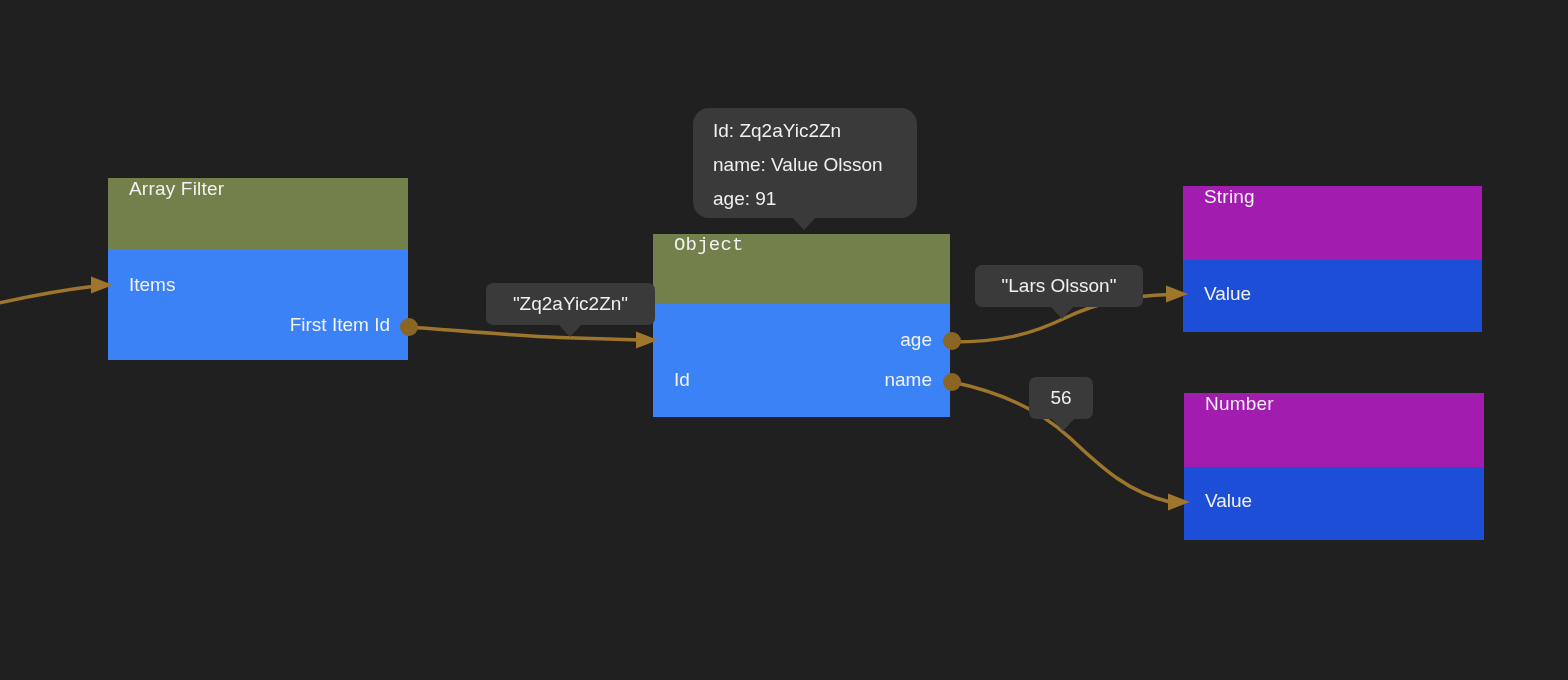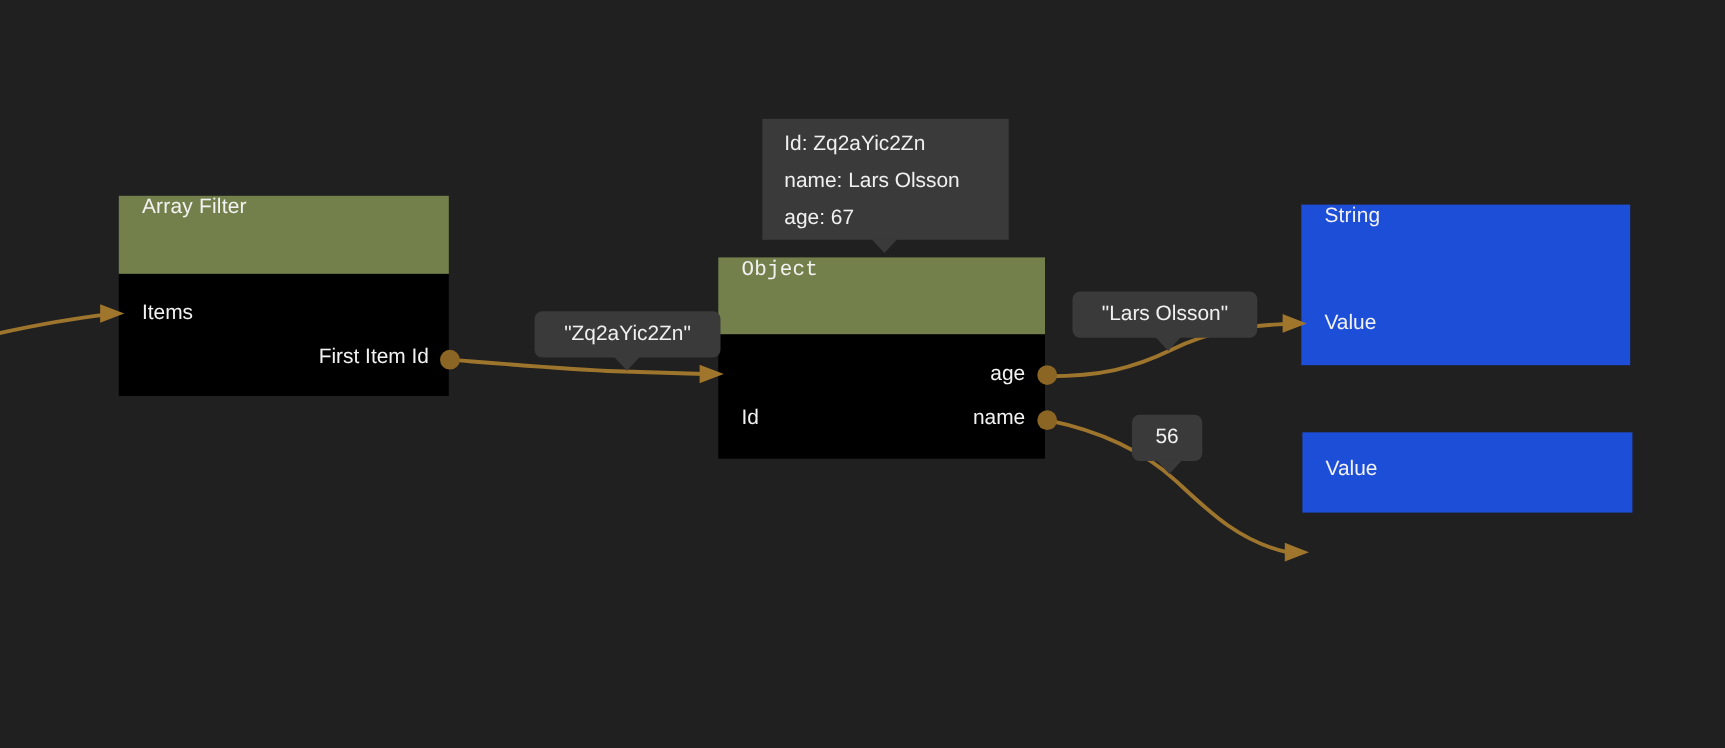--- a/index.html
+++ b/index.html
@@ -24,22 +24,22 @@
   }
   .node-header {
     display: flex;
     align-items: flex-start;
     padding: 0 21px;
     font-size: 19px;
     letter-spacing: 0.2px;
   }
   .node-body { position: relative; }
   .node.green .node-header { background: #73804b; }
-  .node.green .node-body   { background: #000000; }
-  .node.slate .node-header { background: #1d4ed8; }
+  .node.green .node-body   { background: #3b82f6; }
+  .node.slate .node-header { background: #a21caf; }
   .node.slate .node-body   { background: #1d4ed8; }
 
   .port-row {
     display: flex;
     align-items: center;
     height: 40px;
     padding: 0 18px 0 21px;
     font-size: 19px;
   }
   .port-label.in  { margin-right: auto; }
@@ -73,21 +73,21 @@
   svg.wires polygon { fill: #a0752c; }
   svg.wires circle  { fill: #8a6524; }
 
   
   .tooltip {
     position: absolute;
     z-index: 3;
     background: #3a3a3a;
     color: #f0f0f0;
     font-size: 19px;
-    border-radius: 0;
+    border-radius: 16px;
   }
   .tooltip .caret {
     position: absolute;
     bottom: -12px;
     width: 0; height: 0;
     border-left: 12px solid transparent;
     border-right: 12px solid transparent;
     border-top: 13px solid #3a3a3a;
   }
   #tooltip-object-preview {
@@ -151,20 +151,23 @@
       <span>String</span>
     </div>
     <div class="node-body">
       <div class="port-row">
         <span class="port-label in">Value</span>
       </div>
     </div>
   </div>
 
   <div class="node slate" id="node-number">
+    <div class="node-header">
+      <span>Number</span>
+    </div>
     <div class="node-body">
       <div class="port-row">
         <span class="port-label in">Value</span>
       </div>
     </div>
   </div>
 
   <svg class="wires" viewBox="0 0 1568 680">
 
     <path d="M -6 304 C 30 296, 62 290, 96 286"></path>
@@ -178,22 +181,22 @@
     <circle cx="952" cy="341" r="9"></circle>
     <polygon points="1188,294 1166,285.5 1166,302.5"></polygon>
 
     <path d="M 952 382 C 1006 393, 1044 414, 1070 438 C 1098 464, 1126 492, 1170 502"></path>
     <circle cx="952" cy="382" r="9"></circle>
     <polygon points="1190,502 1168,493.5 1168,510.5"></polygon>
   </svg>
 
   <div class="tooltip" id="tooltip-object-preview">
     <div class="tooltip-line">Id: Zq2aYic2Zn</div>
-    <div class="tooltip-line">name: Lars Olsson</div>
-    <div class="tooltip-line">age: 67</div>
+    <div class="tooltip-line">name: Value Olsson</div>
+    <div class="tooltip-line">age: 91</div>
     <div class="caret"></div>
   </div>
 
   <div class="tooltip value-bubble" id="bubble-id">
     <span>"Zq2aYic2Zn"</span>
     <div class="caret"></div>
   </div>
 
   <div class="tooltip value-bubble" id="bubble-name">
     <span>"Lars Olsson"</span>

